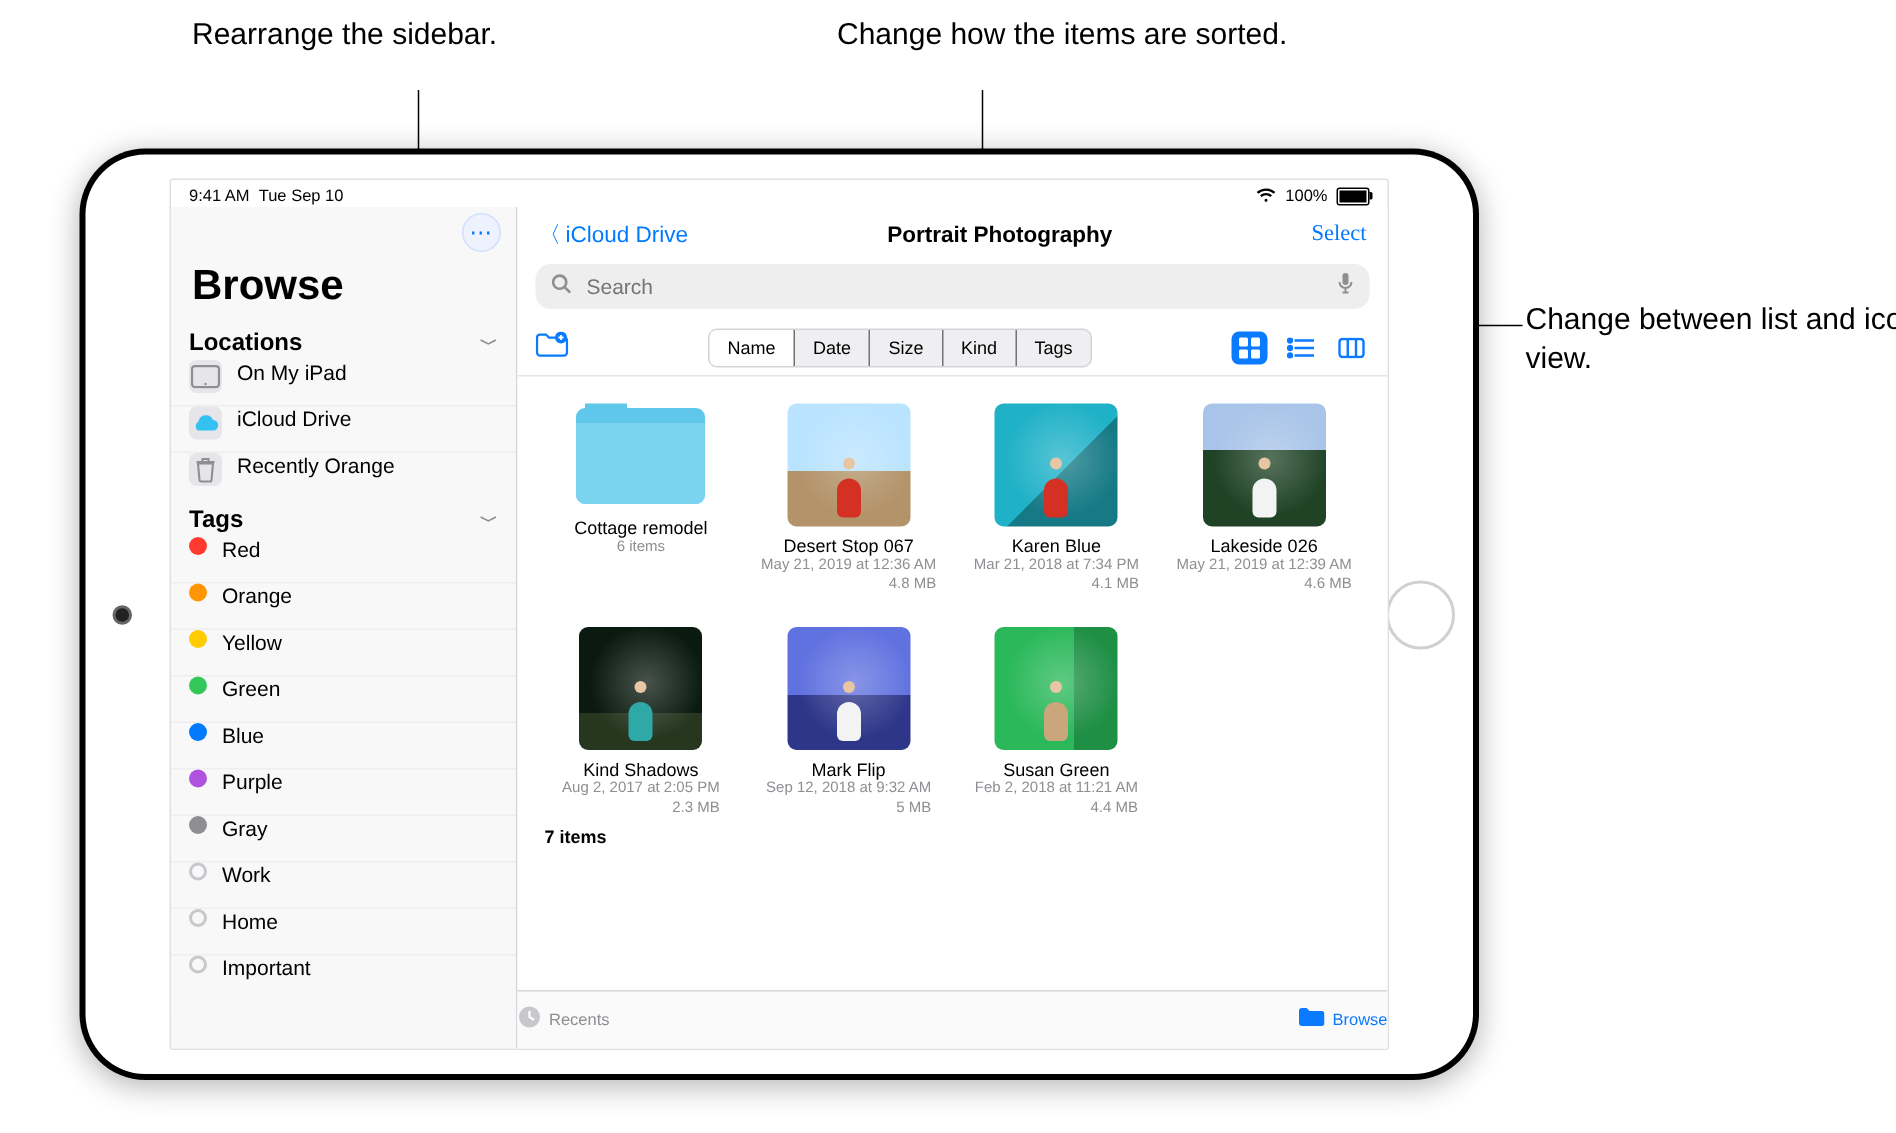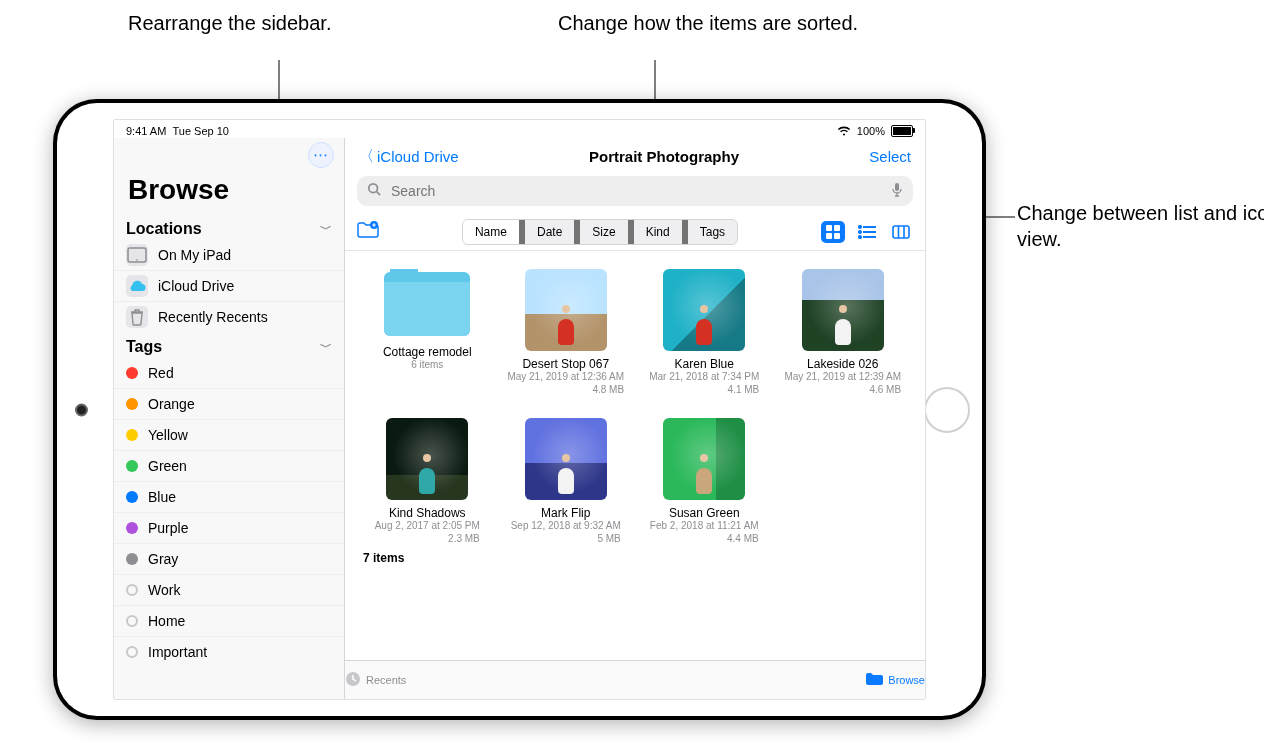--- a/index.html
+++ b/index.html
@@ -29,45 +29,45 @@
   .work{position:absolute;top:18px;bottom:0;left:0;right:0;display:flex;}
   .sidebar{width:230px;border-right:1px solid #d6d6d8;background:#f8f8f8;display:flex;flex-direction:column;}
   .main{flex:1;display:flex;flex-direction:column;position:relative;background:#fff;}
 
   
   .sb-top{display:flex;justify-content:flex-end;padding:4px 10px;}
   .more-btn{width:24px;height:24px;border-radius:50%;background:#eef2ff;color:#007aff;display:flex;align-items:center;justify-content:center;font-size:15px;letter-spacing:1px;border:1px solid #cfe0ff;}
   .sb-title{font-size:28px;font-weight:700;padding:2px 14px 8px 14px;}
   .sb-sec{padding:6px 12px 2px 12px;font-size:16px;font-weight:700;display:flex;justify-content:space-between;align-items:center;}
   .chev{color:#8e8e93;font-size:12px;}
-  .sb-item{display:flex;align-items:center;gap:10px;height:30px;padding:0 12px;font-size:14px;}
+  .sb-item{display:flex;align-items:flex-start;gap:10px;height:30px;padding:0 12px;font-size:14px;}
   .sb-item+.sb-item{border-top:1px solid #eee;}
   .loc-icon{width:22px;height:22px;border-radius:5px;background:#e5e5ea;display:flex;align-items:center;justify-content:center;font-size:14px;}
   .tag-dot{width:12px;height:12px;border-radius:50%;}
   .tag-ring{width:12px;height:12px;border-radius:50%;border:2px solid #c7c7cc;background:transparent;box-sizing:border-box;}
   .sb-scroll{flex:1;overflow:hidden;}
 
   
   .nav{display:flex;align-items:center;justify-content:space-between;height:36px;padding:0 14px;}
   .nav .back{color:#007aff;font-size:15px;display:flex;align-items:center;gap:3px;}
   .nav .title{font-size:15px;font-weight:600;}
-  .nav .select{color:#007aff;font-size:15px;}
+  .nav .select{color:#007aff;font-size:15px;font-family:Liberation Serif, serif;}
 
   
   .searchbar{margin:2px 12px 8px 12px;height:30px;border-radius:10px;background:#eeeeef;display:flex;align-items:center;padding:0 10px;gap:8px;color:#8e8e93;}
   .searchbar input{flex:1;border:none;background:transparent;outline:none;font-size:14px;color:#000;}
   .mic{font-size:15px;}
 
   
   .toolbar{height:36px;border-bottom:1px solid #e5e5e7;display:flex;align-items:center;padding:0 12px;gap:8px;}
   .newfolder{color:#0a7aff;font-size:18px;}
   .spacer{flex:1;}
   .seg{display:flex;border:1px solid #d4d4d7;border-radius:6px;overflow:hidden;background:#efeff1;height:24px;margin:0 auto;}
   .seg button{border:none;background:transparent;font-size:12px;color:#000;padding:0 12px;cursor:pointer;}
-  .seg button+button{border-left:6px solid #737373;}
+  .seg button+button{border-left:1px solid #737373;}
   .seg button.active{background:#fff;}
   .viewbtns{display:flex;gap:10px;align-items:center;}
   .vbtn{width:24px;height:22px;border-radius:5px;display:flex;align-items:center;justify-content:center;color:#0a7aff;}
   .vbtn.active{background:#0a7aff;color:#fff;}
 
   
   .grid{flex:1;overflow:auto;padding:18px 18px 8px 18px;}
   .row{display:grid;grid-template-columns:repeat(4,1fr);gap:22px 10px;}
   .item{display:flex;flex-direction:column;align-items:center;text-align:right;}
   .thumb{width:82px;height:82px;border-radius:6px;background:#ddd;position:relative;overflow:hidden;display:flex;align-items:center;justify-content:center;}
@@ -173,21 +173,21 @@
                     </svg>
                   </span>
                   <span>iCloud Drive</span>
                 </div>
                 <div class="sb-item">
                   <span class="loc-icon">
                     <svg width="16" height="18">
                       <path d="M3 5h10l-1 11a1 1 0 01-1 1H5a1 1 0 01-1-1zM2 4h12M6 2h4v2H6z" fill="none" stroke="#8e8e93" stroke-width="1.4"></path>
                     </svg>
                   </span>
-                  <span>Recently Recents</span>
+                  <span>Recently Orange</span>
                 </div>
               </div>
 
             <div class="sb-sec">
               <span>Tags</span>
               <span class="chev">﹀</span>
             </div>
 
             <div class="sb-scroll" id="tags-list">
                 <div class="sb-item">

